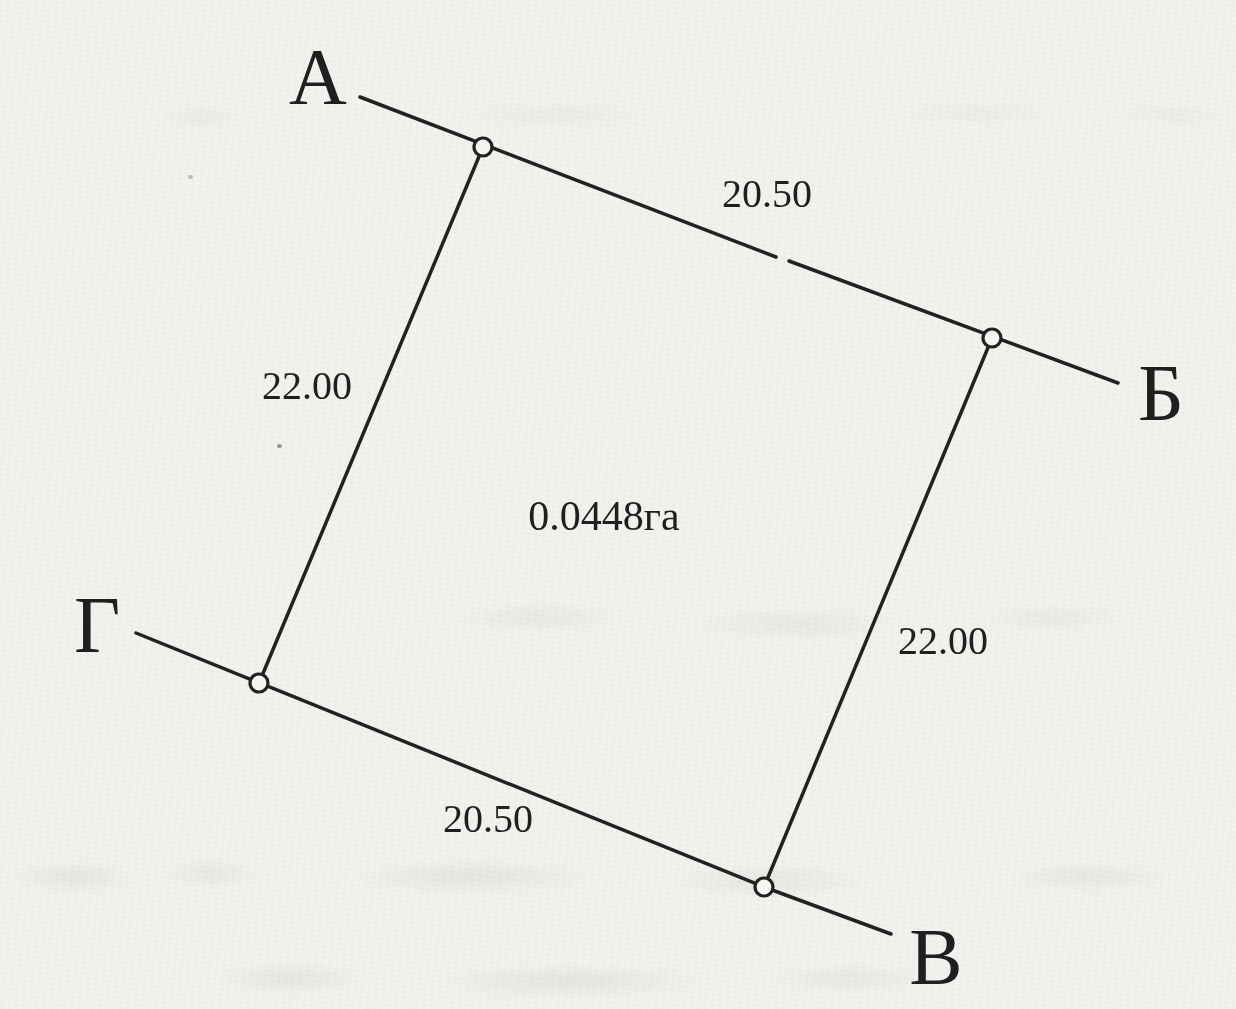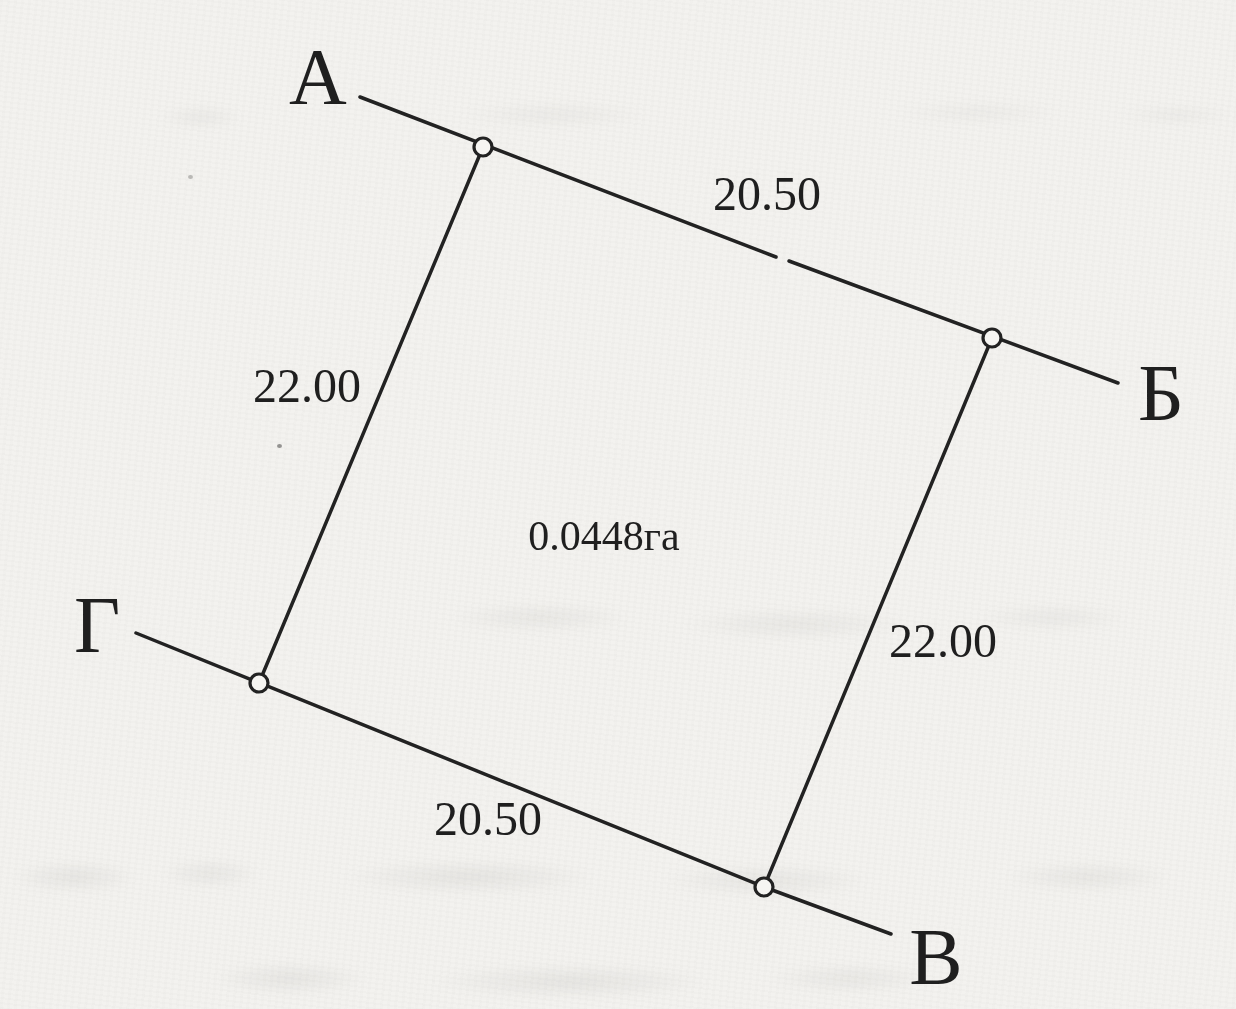--- a/index.html
+++ b/index.html
@@ -31,21 +31,21 @@
     left: 0;
     top: 0;
   }
   .lbl {
     position: absolute;
     transform: translate(-50%, -50%);
     white-space: nowrap;
     line-height: 1;
   }
   .corner { font-size: 80px; }
-  .dim    { font-size: 48px; }
+  .dim    { font-size: 40px; }
   .area   { font-size: 42px; }
   
   .ghost {
     position: absolute;
     filter: blur(5px);
     pointer-events: none;
   }
   .ghost-1 {
     left: 60px; top: 92px; width: 1176px; height: 46px;
     background:
@@ -121,18 +121,18 @@
   <div class="lbl corner" style="left:318px; top:77px;">А</div>
   <div class="lbl corner" style="left:1161px; top:393px;">Б</div>
   <div class="lbl corner" style="left:936px; top:957px;">В</div>
   <div class="lbl corner" style="left:97px; top:625px;">Г</div>
 
   <div class="lbl dim" style="left:767px; top:194px;">20.50</div>
   <div class="lbl dim" style="left:943px; top:641px;">22.00</div>
   <div class="lbl dim" style="left:488px; top:819px;">20.50</div>
   <div class="lbl dim" style="left:307px; top:386px;">22.00</div>
 
-  <div class="lbl area" style="left:604px; top:536px;">0.0448га</div>
+  <div class="lbl area" style="left:604px; top:516px;">0.0448га</div>
 
   <div class="speck" style="left:277px; top:444px;"></div>
   <div class="speck" style="left:188px; top:175px; opacity:.6;"></div>
 
 </div>
 
 </body></html>

